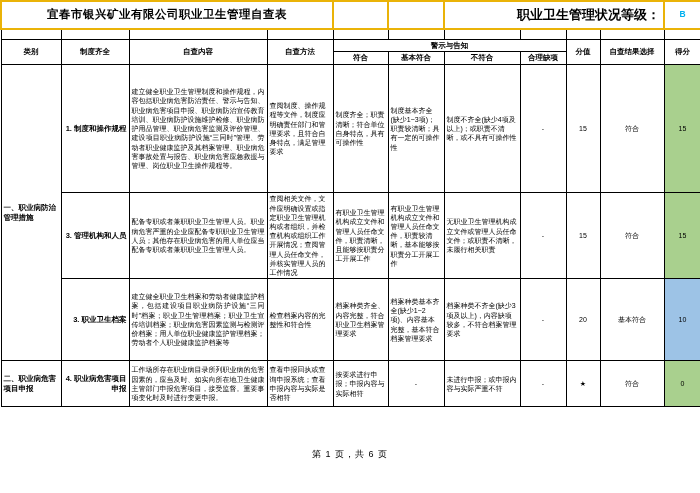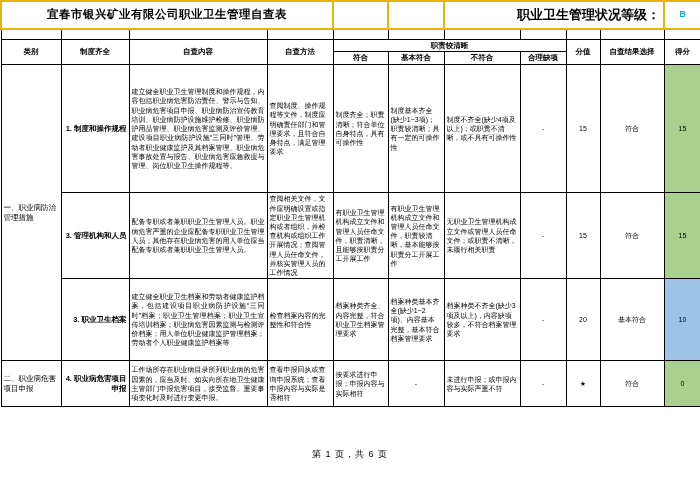--- a/index.html
+++ b/index.html
@@ -14,21 +14,21 @@
     font-size:7px;line-height:1.32;
     padding:1px 2px;vertical-align:middle;
     overflow:hidden;word-break:break-all;
   }
   tr.title-row td{border:2px solid #eab308;}
   .title-cell{font-size:11.5px;font-weight:bold;text-align:center;letter-spacing:.5px;}
   .grade-label-cell{font-size:13px;font-weight:bold;text-align:right;padding-right:3px;}
   .grade-value-cell{font-size:8.5px;font-weight:bold;text-align:center;color:#00b0f0;}
   .spacer td{padding:0;}
   .hdr{font-weight:bold;text-align:center;font-size:7.5px;}
-  .cat{font-size:7.5px;font-weight:normal;vertical-align:middle;text-align:left;}
+  .cat{font-size:7.5px;font-weight:bold;vertical-align:middle;text-align:left;}
   .item{font-size:7.5px;font-weight:bold;text-align:right;}
   .content{text-align:justify;vertical-align:middle;}
   .crit{text-align:left;}
   .c{text-align:center;}
   td[data-bg="green"]{background:#a9d08e;}
   td[data-bg="blue"]{background:#9dc3e6;}
   .footer{
     position:absolute;left:0;top:448px;width:100%;
     text-align:center;font-size:9px;letter-spacing:1px;
   }
@@ -72,21 +72,21 @@
     <td></td>
         <td></td>
     <td></td>
   </tr>
 
   <tr style="height:9px;">
     <td rowspan="2" class="hdr">类别</td>
     <td rowspan="2" class="hdr">制度齐全</td>
     <td rowspan="2" class="hdr">自查内容</td>
     <td rowspan="2" class="hdr">自查方法</td>
-    <td colspan="4" class="hdr">职责较清晰</td>
+    <td colspan="4" class="hdr">警示与告知</td>
     <td rowspan="2" class="hdr">分值</td>
     <td rowspan="2" class="hdr">自查结果选择</td>
     <td rowspan="2" class="hdr">得分</td>
   </tr>
   <tr style="height:10px;">
     <td class="hdr">符合</td>
     <td class="hdr">基本符合</td>
     <td class="hdr">不符合</td>
     <td class="hdr">合理缺项</td>
   </tr>

